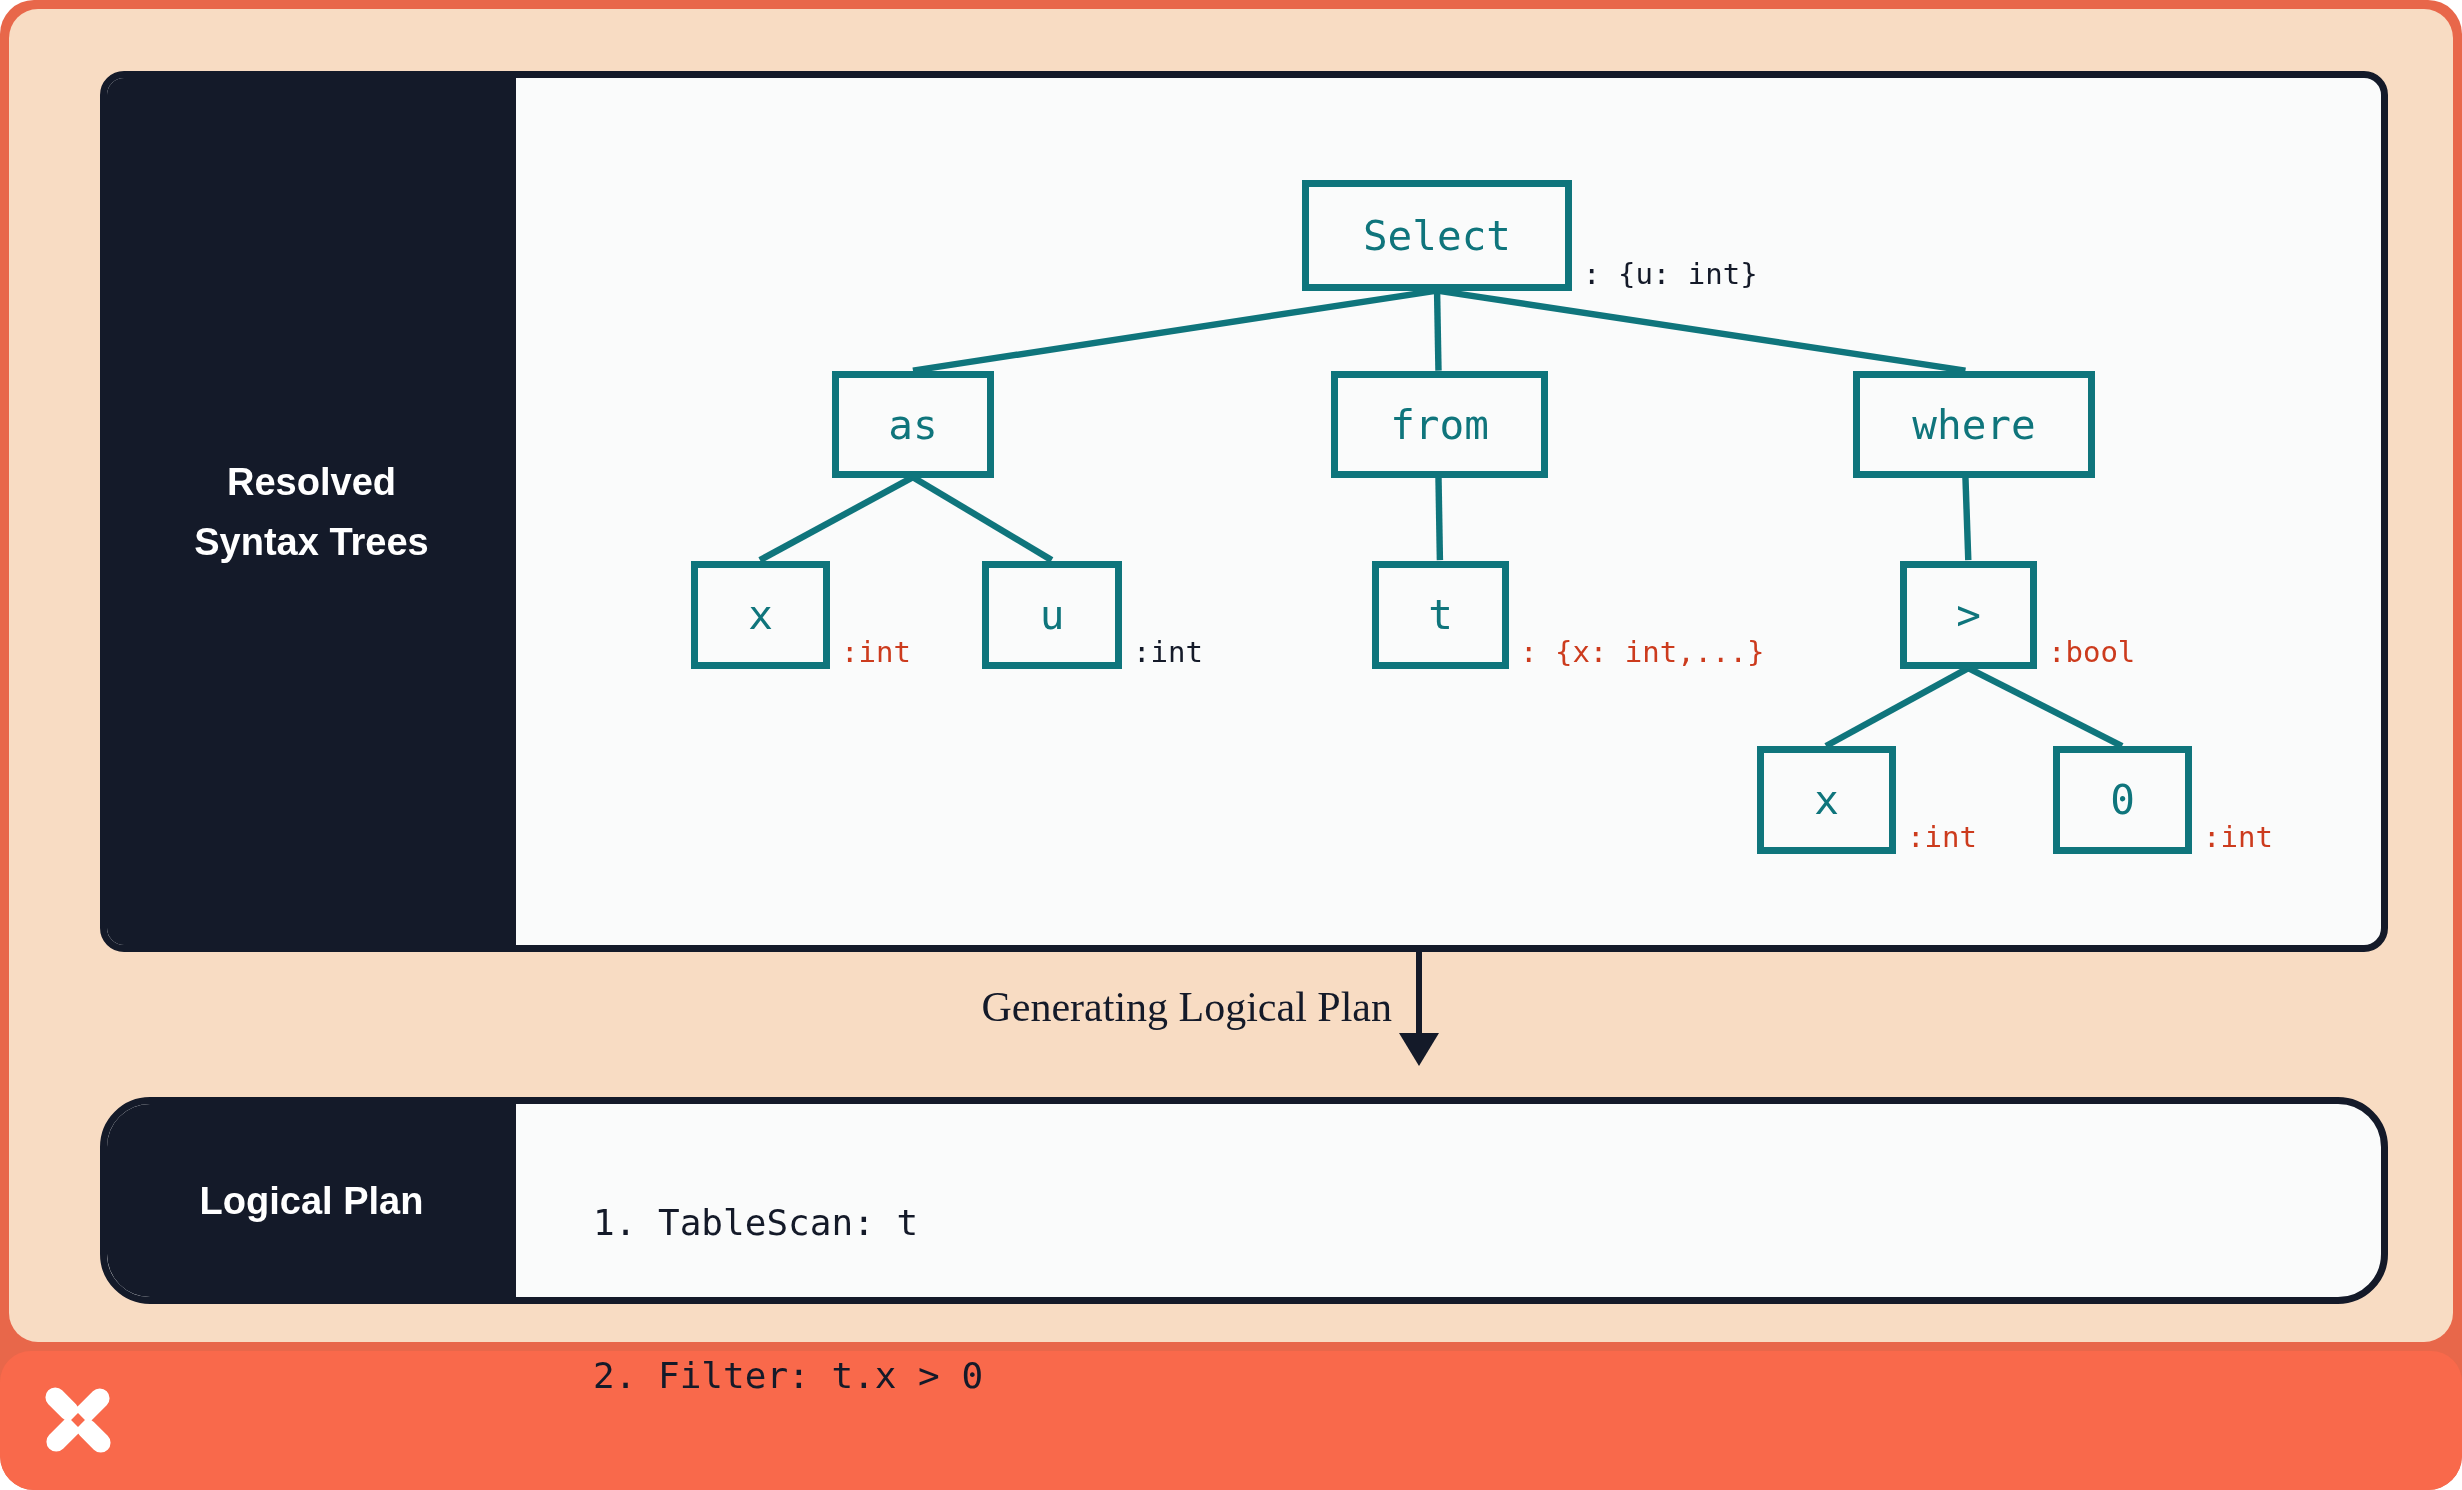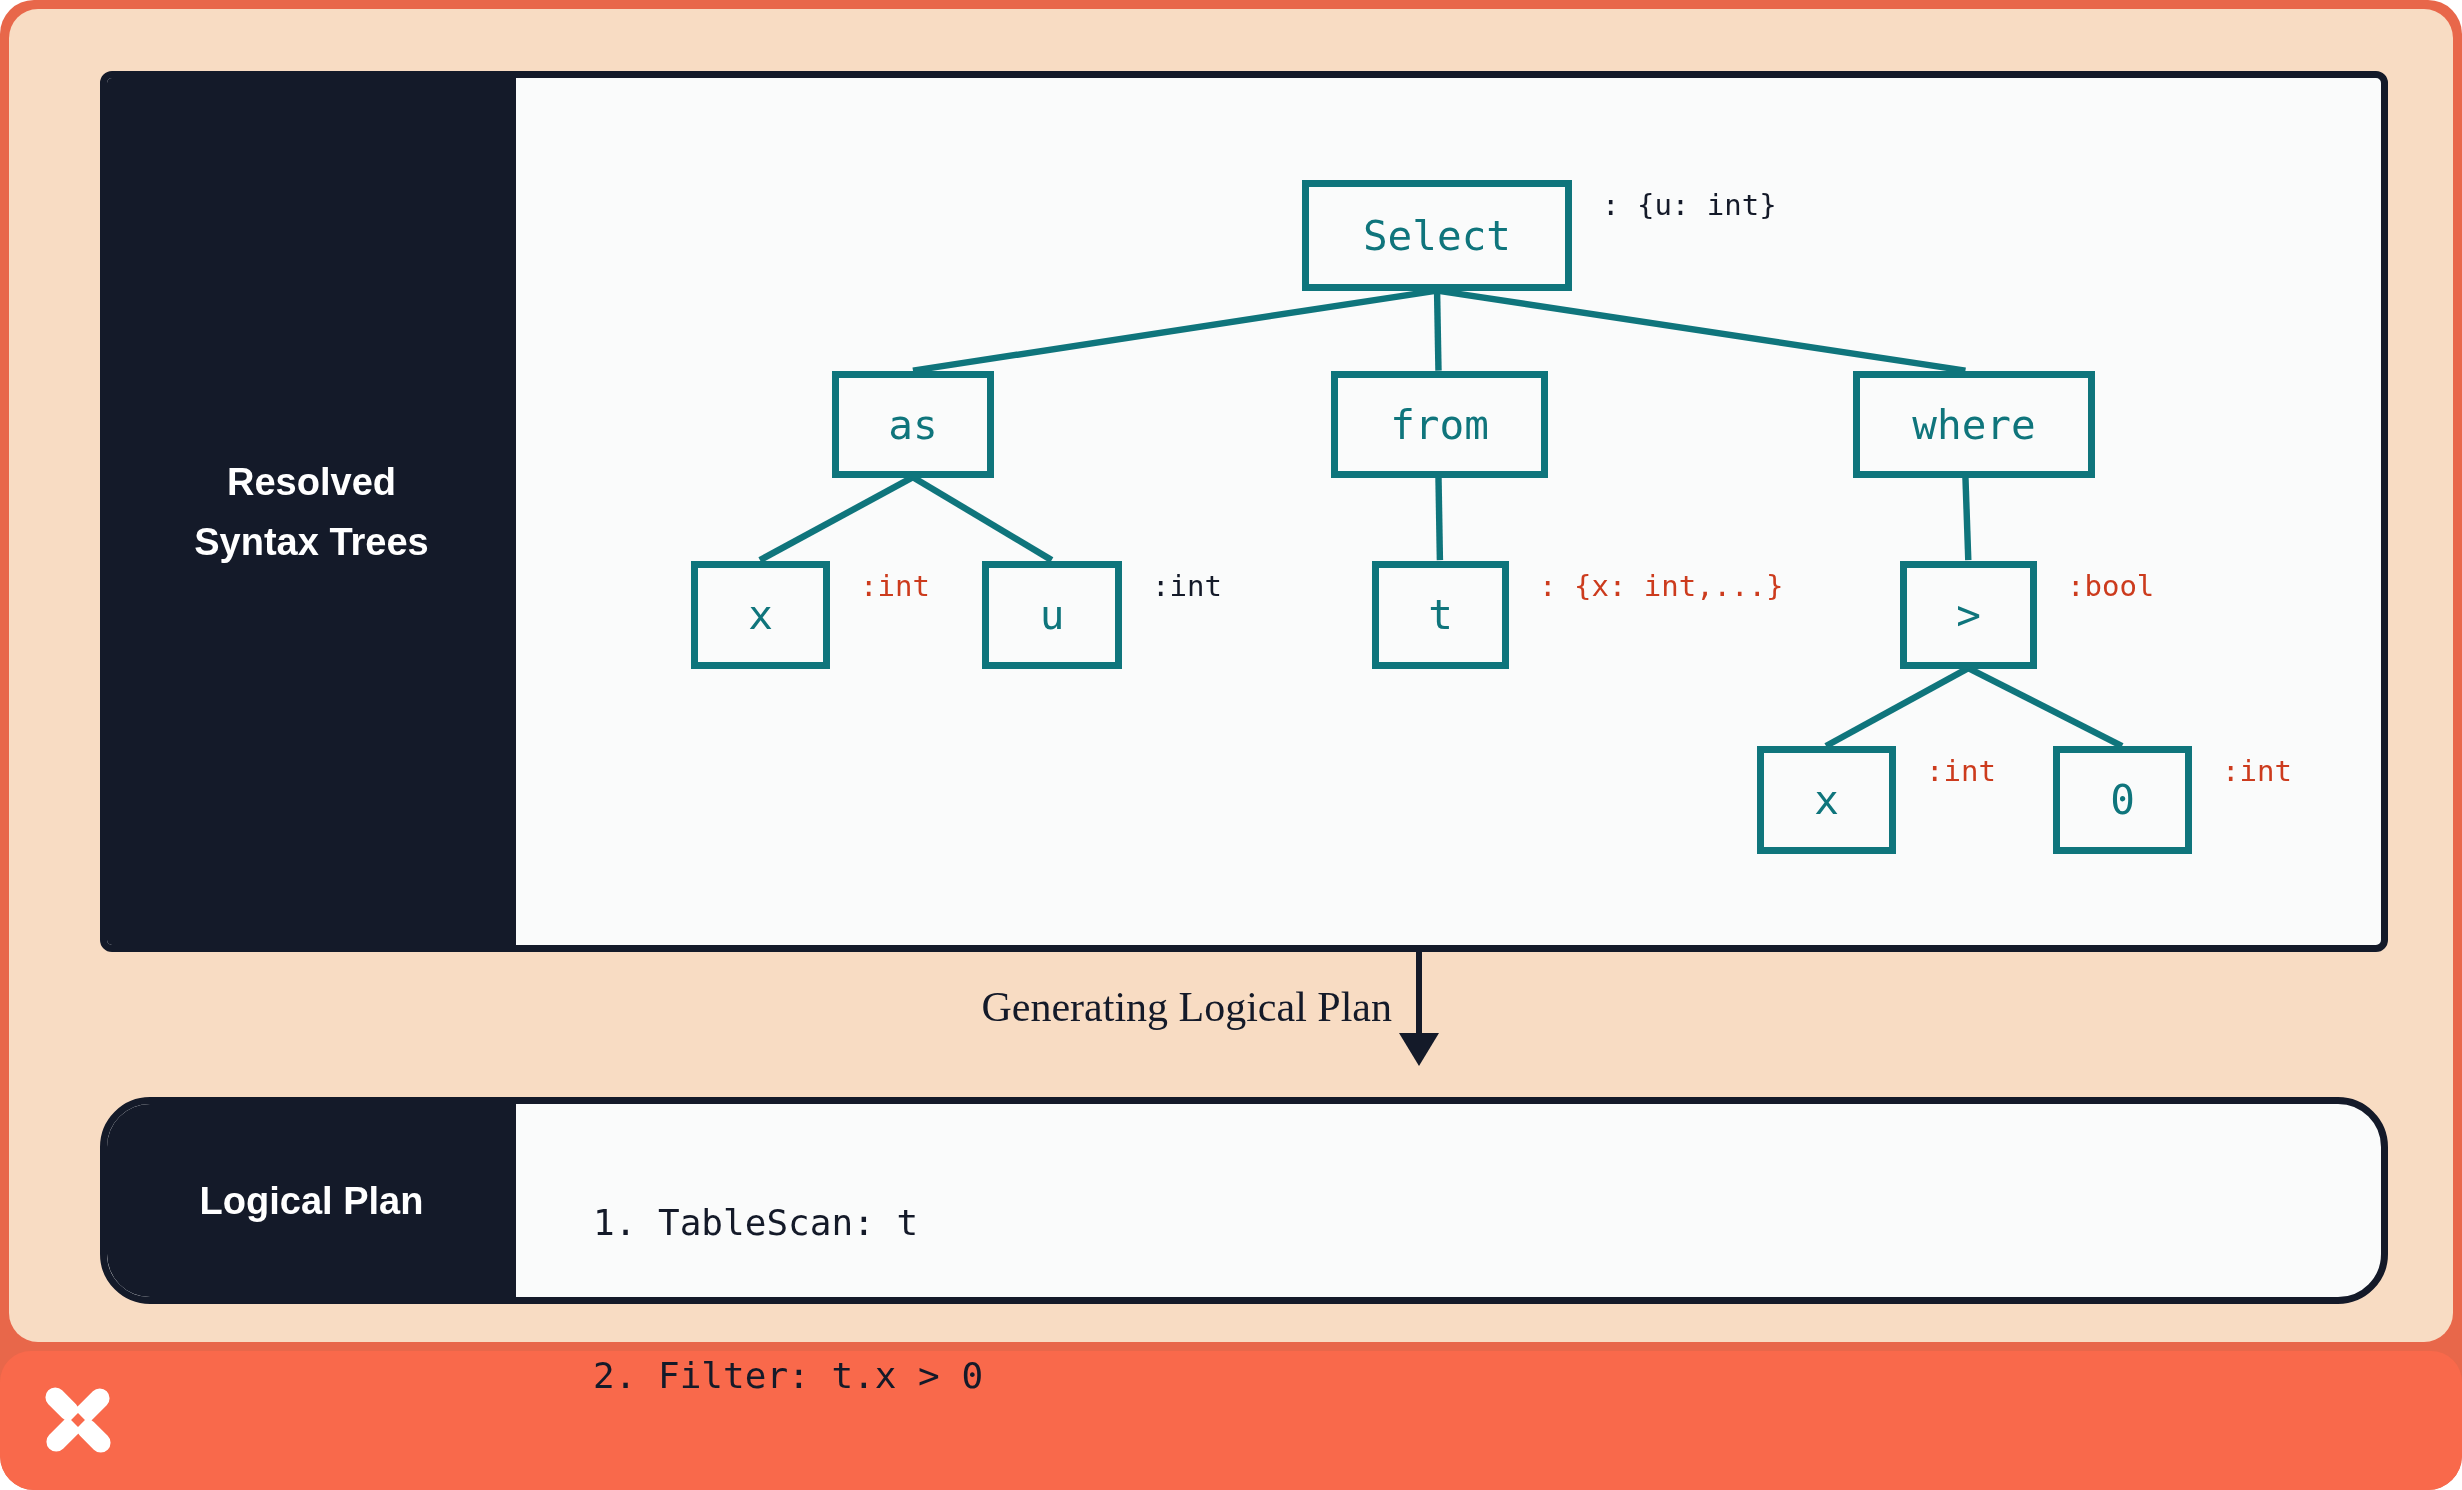--- a/index.html
+++ b/index.html
@@ -25,21 +25,21 @@
 
   
   .card {
     position: absolute;
     left: 100px;
     width: 2288px;
     background: #fafbfb;
     border: 7.1px solid #141a29;
     overflow: hidden;
   }
-  .card.top-card   { top: 71px;  height: 881px; border-radius: 12px; }
+  .card.top-card   { top: 71px;  height: 881px; border-radius: 24px; }
   .card.bottom-card{ top: 1065px; height: 207px;  border-radius: 50px; margin-top: 32px; }
 
   .side-panel {
     position: absolute;
     left: 0; top: 0; bottom: 0;
     width: 409px;
     background: #141a29;
     display: flex;
     flex-direction: column;
     align-items: center;
@@ -54,22 +54,22 @@
     text-align: center;
     white-space: nowrap;
   }
 
   
   .edges-svg { position: absolute; left: 0; top: 0; z-index: 1; }
 
   .node {
     position: absolute;
     display: flex;
-    align-items: flex-start;
-    gap: 30px;
+    align-items: flex-end;
+    gap: 11px;
     z-index: 2;
   }
   .node-box {
     height: 100%;
     background: #fafbfb;
     border: 7.9px solid #0f757c;
     display: flex;
     align-items: center;
     justify-content: center;
     flex: none;

